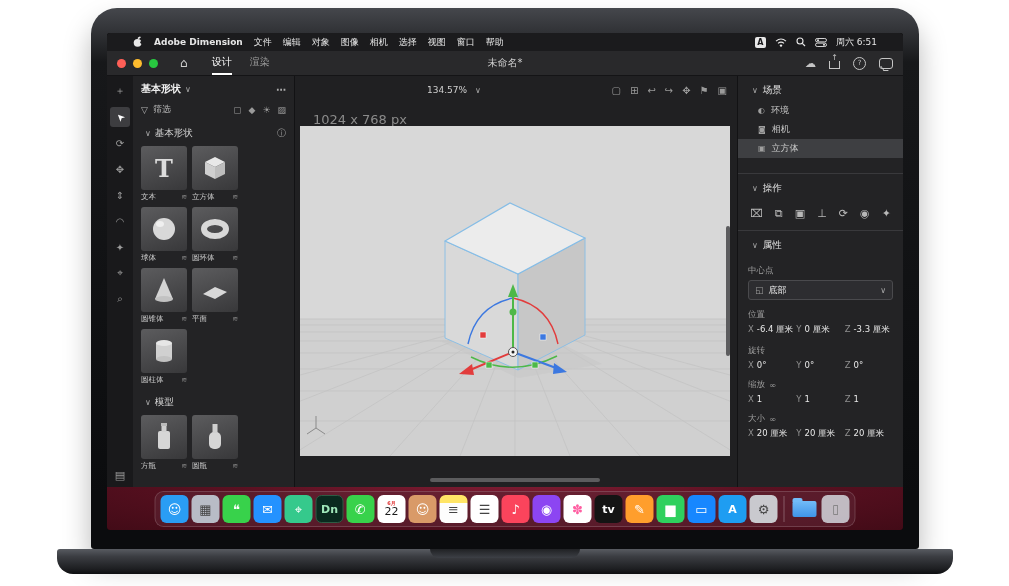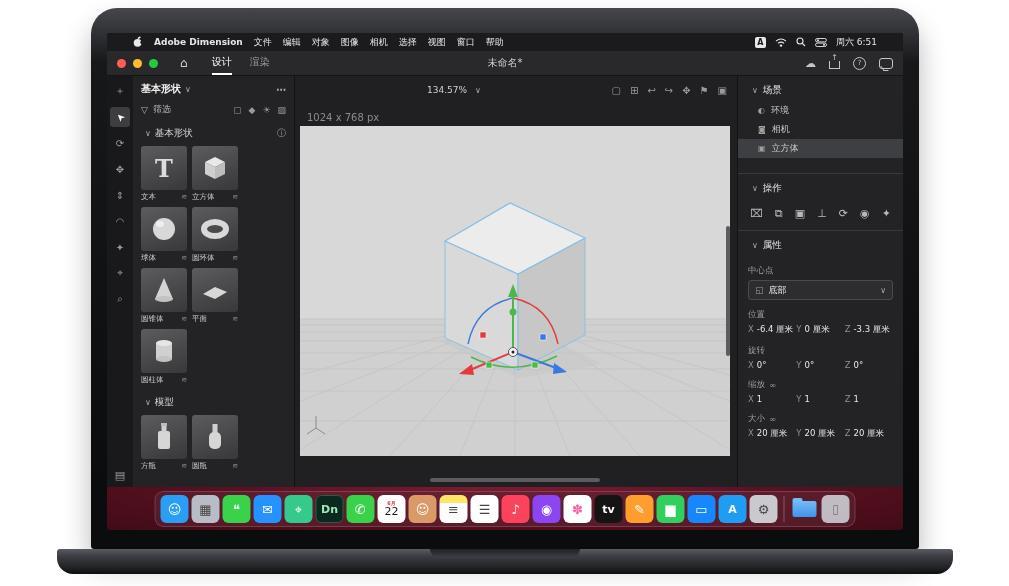--- a/index.html
+++ b/index.html
@@ -63,21 +63,21 @@
   .card{width:46px}
   .thumb{width:46px;height:44px;background:linear-gradient(160deg,#5c5c5e,#38383a);border-radius:3px;display:flex;align-items:center;justify-content:center}
   .clabel{display:flex;align-items:center;font-size:7.5px;color:#cfcfcf;margin-top:2px}
   .lk{margin-left:auto;color:#8a8a8a;font-size:7px}
 
   
   .canvas{flex:1;background:#202022;position:relative;min-width:0}
   .c-head{height:28px;display:flex;align-items:center;padding:0 10px;font-size:9px;color:#b9b9b9}
   .zoom{margin-left:122px;display:flex;gap:4px;align-items:center;color:#cfcfcf}
   .c-icons{margin-left:auto;display:flex;gap:9px;color:#9a9a9a;font-size:10px}
-  .ab-size{position:absolute;left:12px;top:36px;font-size:10px;color:#8b8b8b}
+  .ab-size{position:absolute;left:18px;top:36px;font-size:13px;color:#8b8b8b}
   .viewport{position:absolute;left:5px;top:50px;width:430px;height:330px}
   .vscroll{position:absolute;right:7px;top:150px;width:4px;height:130px;background:#5c5c5e;border-radius:2px}
   .hscroll{position:absolute;left:135px;bottom:6px;width:170px;height:4px;background:#5c5c5e;border-radius:2px}
 
   
   .rpanel{width:166px;background:#232325;border-left:1px solid #121214;font-size:9px;color:#cfcfcf;box-sizing:border-box;overflow:hidden}
   .rp-h{display:flex;gap:5px;color:#e2e2e2;font-size:9.5px;align-items:center;padding:8px 10px 4px}
   .scene-list{height:66px}
   .scene-item{display:flex;gap:6px;padding:3px 10px 3px 20px;font-size:9px;color:#c9c9c9;align-items:center}
   .scene-item.sel{background:#3e3f42}

